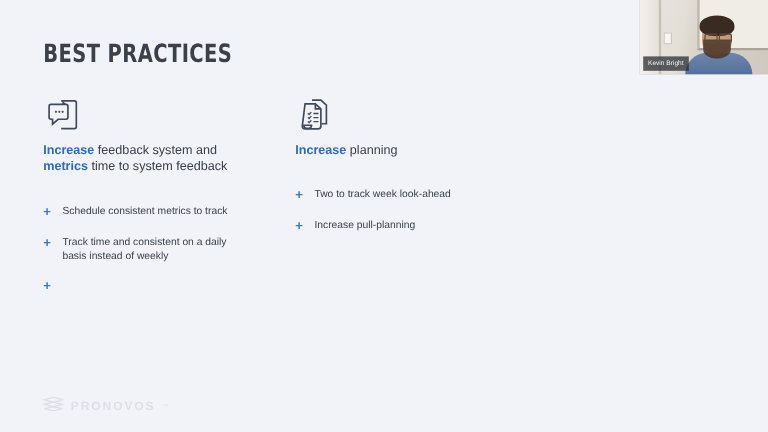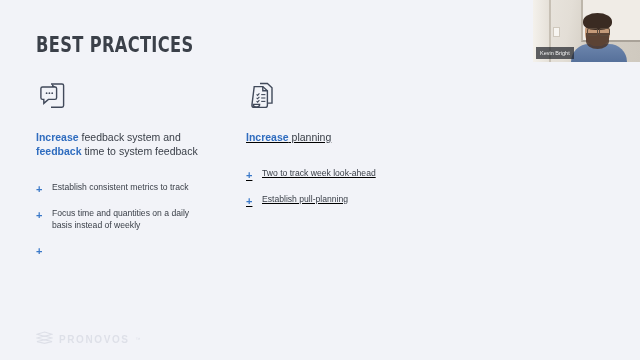--- a/index.html
+++ b/index.html
@@ -15,27 +15,26 @@
     position:absolute;left:36px;top:33px;
     font-family:"DejaVu Sans Condensed","Liberation Sans",sans-serif;
     font-size:21px;font-weight:bold;letter-spacing:.4px;
     color:#3b4049;
     transform:scaleX(.86);transform-origin:left center;
   }
 
   .columns{position:absolute;left:0;top:78px;width:640px;}
   .col{position:absolute;top:0;}
   .col-left{left:36px;width:190px;}
-  .col-right{left:246px;width:190px;text-decoration:underline;}
+  .col-right{left:246px;width:190px;}
 
   .icon-wrap{height:40px;display:flex;align-items:flex-start;}
   .icon-wrap svg{display:block;}
 
   .col-heading{
-    margin-top:12px;
     font-size:10.5px;line-height:14px;
     color:#3b4049;
   }
   .hl{color:#2f6cbf;font-weight:bold;}
 
   .bullets{margin-top:24px;}
   .bullet{display:flex;margin-bottom:13px;}
   .bullet-mark{
     width:16px;flex:0 0 16px;
     color:#3a78c8;font-size:11px;line-height:12px;
@@ -103,30 +102,30 @@
           <path d="M15 6 h11 a1.6 1.6 0 0 1 1.6 1.6 v20 a1.6 1.6 0 0 1 -1.6 1.6 h-11"></path>
           <path d="M16 6 l4 3.4 h-4 z" fill="#41495a" stroke="none"></path>
           <path d="M6.5 9 h12.5 a1.6 1.6 0 0 1 1.6 1.6 v9.2 a1.6 1.6 0 0 1 -1.6 1.6 h-6.6 l-4.6 4 v-4 h-1.3 a1.6 1.6 0 0 1 -1.6 -1.6 v-9.2 a1.6 1.6 0 0 1 1.6 -1.6 z" fill="#f2f3f8"></path>
           <circle cx="10.6" cy="15.2" r="0.9" fill="#41495a" stroke="none"></circle>
           <circle cx="13.4" cy="15.2" r="0.9" fill="#41495a" stroke="none"></circle>
           <circle cx="16.2" cy="15.2" r="0.9" fill="#41495a" stroke="none"></circle>
         </svg>
       </div>
       <div class="col-heading">
         <span class="hl">Increase</span><span> feedback system and</span><br>
-        <span class="hl">feedback</span><span> time to system feedback</span>
+        <span class="hl">metrics</span><span> time to system feedback</span>
       </div>
       <div class="bullets">
         <div class="bullet">
           <span class="bullet-mark">+</span>
-          <span class="bullet-text">Establish consistent metrics to track</span>
+          <span class="bullet-text">Schedule consistent metrics to track</span>
         </div>
         <div class="bullet">
           <span class="bullet-mark">+</span>
-          <span class="bullet-text">Focus time and quantities on a daily basis instead of weekly</span>
+          <span class="bullet-text">Track time and consistent on a daily basis instead of weekly</span>
         </div>
         <div class="bullet">
           <span class="bullet-mark">+</span>
         </div>
       </div>
     </div>
 
     <div class="col col-right">
       <div class="icon-wrap">
         <svg width="36" height="36" viewBox="0 0 36 36" fill="none" stroke="#41495a" stroke-width="1.4">
@@ -145,21 +144,21 @@
       <div class="col-heading">
         <span class="hl">Increase</span><span> planning</span>
       </div>
       <div class="bullets">
         <div class="bullet">
           <span class="bullet-mark">+</span>
           <span class="bullet-text">Two to track week look-ahead</span>
         </div>
         <div class="bullet">
           <span class="bullet-mark">+</span>
-          <span class="bullet-text">Establish pull-planning</span>
+          <span class="bullet-text">Increase pull-planning</span>
         </div>
       </div>
     </div>
 
   </div>
 
   <div class="footer-logo">
     <span>
       <svg width="17" height="13" viewBox="0 0 17 13" fill="none" stroke="#b9bdcb" stroke-width="1.1">
         <path d="M8.5 1 L16 3.2 L8.5 5.4 L1 3.2 Z"></path>

